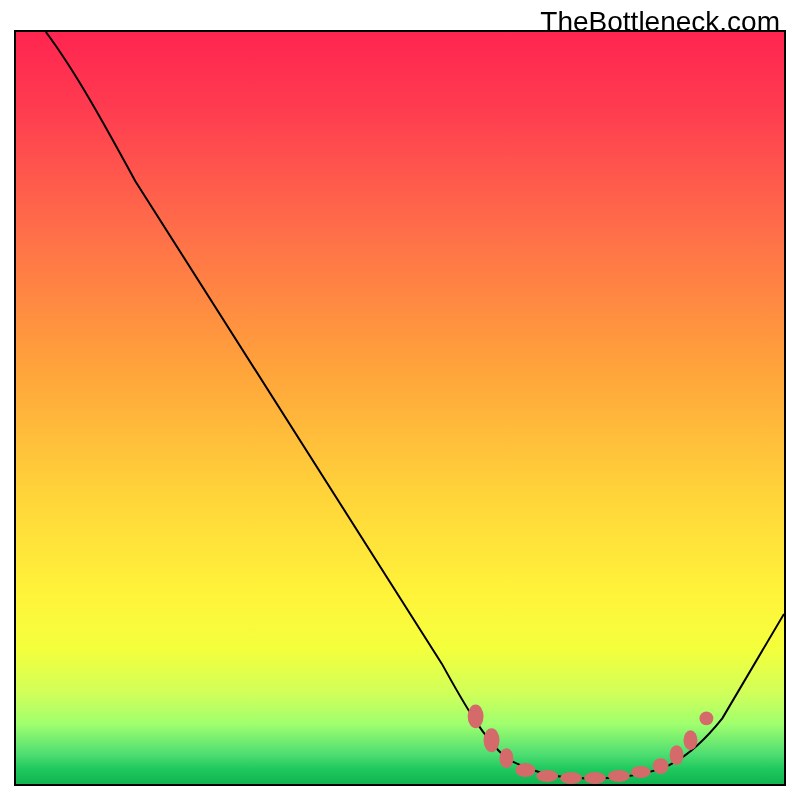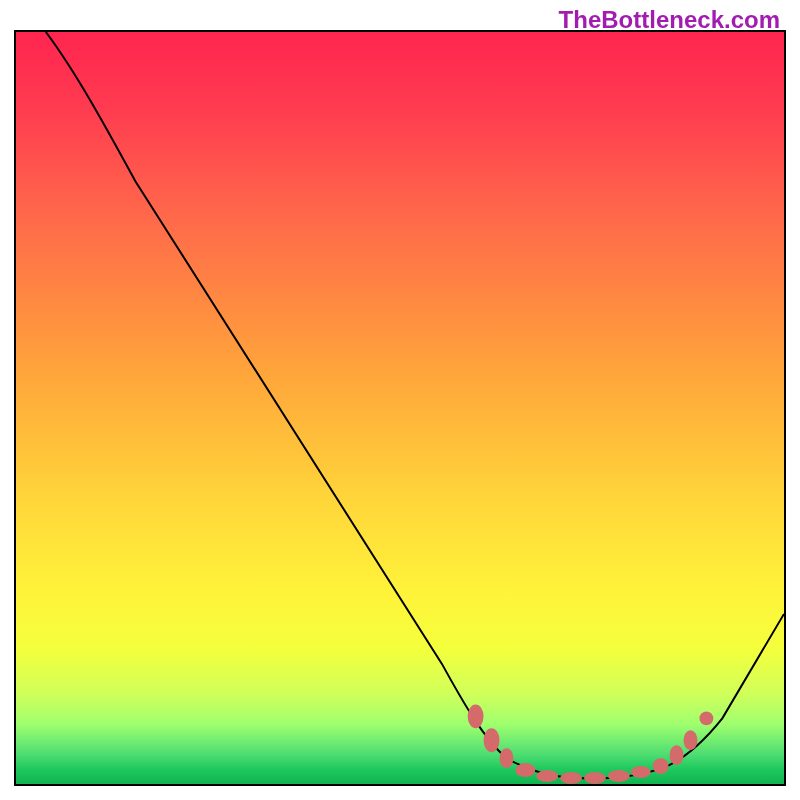--- a/index.html
+++ b/index.html
@@ -7,23 +7,23 @@
     width: 800px;
     height: 800px;
     background: #ffffff;
     position: relative;
     font-family: Arial, sans-serif;
   }
   .watermark {
     position: absolute;
     top: 6px;
     right: 20px;
-    font-size: 24px;
-    color: #a21caf;
-    font-weight: bold;
+    font-size: 28px;
+    color: #000000;
+    font-weight: normal;
     z-index: 10;
   }
   .chart-container {
     position: absolute;
     left: 14px;
     top: 30px;
     width: 772px;
     height: 756px;
     border: 2px solid #000000;
     overflow: hidden;

